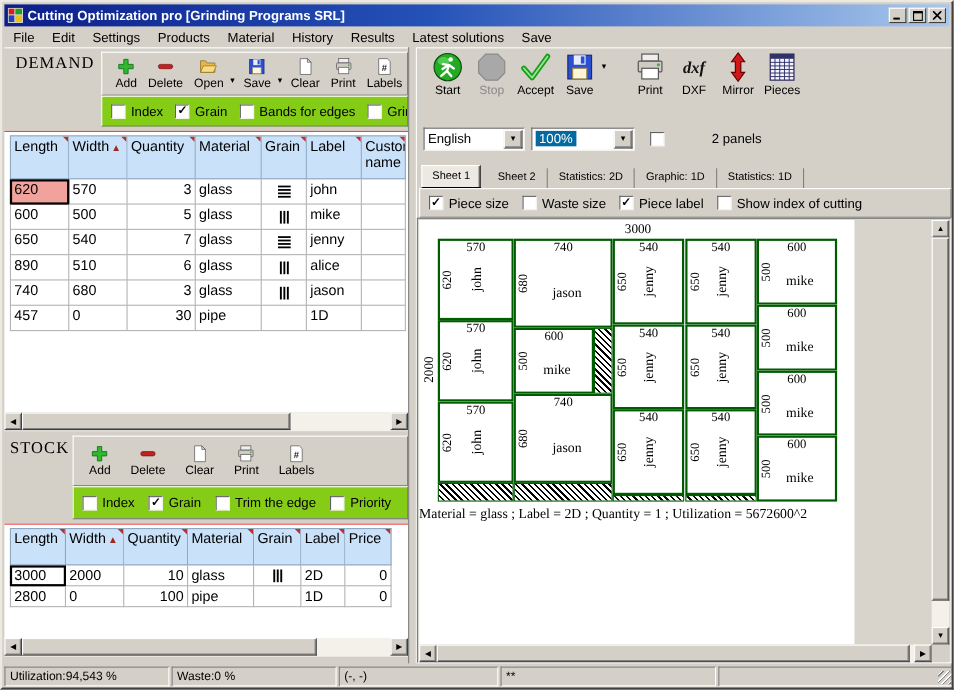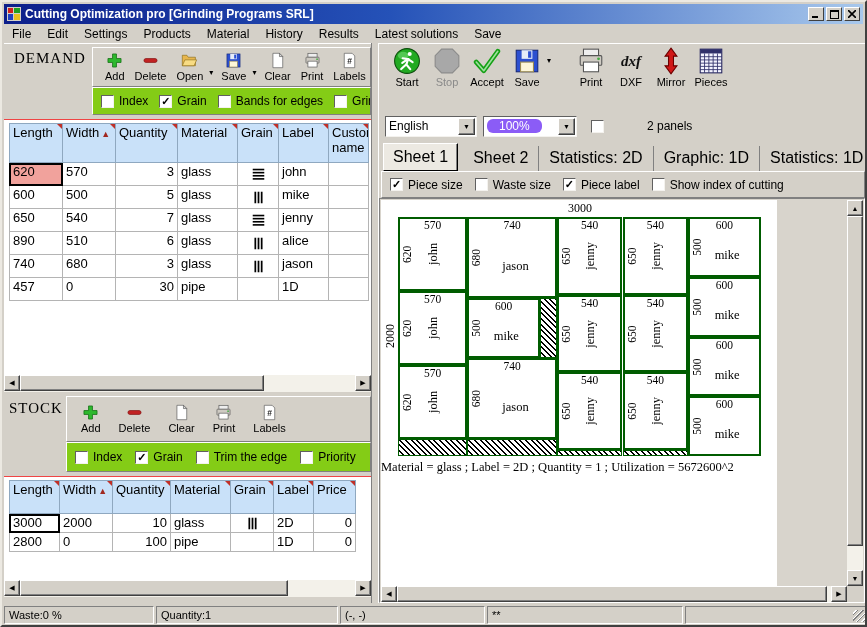--- a/index.html
+++ b/index.html
@@ -75,26 +75,26 @@
   .sb.h .sthumb { height:16px; } .sb.v .sthumb { width:16px; }
 
   
   #results-toolbar { position:absolute; left:2px; top:2px; width:484px; height:58px;
                      display:flex; align-items:flex-start; padding-left:6px; }
   .combo-row { position:absolute; left:2px; top:62px; width:484px; height:36px;
                display:flex; align-items:center; padding:4px 0 0 2px; }
   .combo { height:21px; background:#fff; border:1px solid; border-color:#606060 #f4f2ee #f4f2ee #606060;
            display:flex; align-items:center; flex:none; }
   .combo .val { flex:1; padding:1px 3px; font-size:12px; white-space:nowrap; overflow:hidden; }
-  .combo .val .hl { background:#8b5cf6; color:#fff; padding:0 12px;border-radius:6px; }
+  .combo .val .hl { background:#0369a1; color:#fff; padding:0 3px; }
   .combo .cbtn { width:17px; height:17px; margin:1px; background:#d4d0c8; border:1px solid;
                  border-color:#fff #404040 #404040 #fff; box-shadow:inset -1px -1px 0 #808080;
                  font-size:7px; display:flex; align-items:center; justify-content:center; flex:none; }
   #tabs { position:absolute; left:2px; top:99px; width:484px; height:28px; display:flex; align-items:flex-end; }
-  .tab { font-size:16px; padding:3px 10px 4px 10px; border-right:1px solid #808080; white-space:nowrap; }
+  .tab { font-size:10px; padding:3px 10px 4px 10px; border-right:1px solid #808080; white-space:nowrap; }
   .tab.active { background:#ece9e2; border:1px solid; border-color:#fff #000 #000 #fff;
                 box-shadow:inset -1px 0 0 #808080; margin:0 5px 0 2px; padding:4px 9px; }
   #view-options { position:absolute; left:2px; top:127px; width:484px; height:27px;
                   border:1px solid; border-color:#fff #808080 #808080 #fff;
                   display:flex; align-items:center; gap:12px; padding-left:8px; }
 
   
   #canvas { position:absolute; left:0; top:154px; width:486px; height:405px;
             border:1px solid; border-color:#808080 #fff #fff #808080; background:#d8d4cc; }
   #diagram { position:absolute; left:1px; top:1px; width:396px; height:386px; background:#fff;
@@ -685,21 +685,21 @@
           <span class="sthumb" style="width:430px;"></span>
           <span style="flex:1;"></span>
           <span class="sbtn">▶</span>
         </div>
         <div class="corner-box"></div>
       </div>
     </div>
   </div>
 
   <div class="statusbar" id="statusbar">
+      <div class="sseg" style="width:150px">Utilization:94,543 %</div>
       <div class="sseg" style="width:150px">Waste:0 %</div>
-      <div class="sseg" style="width:182px">Quantity:1</div>
       <div class="sseg" style="width:145px">(-, -)</div>
       <div class="sseg" style="width:196px">**</div>
       <div class="sseg last">
         <span class="grip"></span>
       </div>
     </div>
 </div>
 
 </body></html>

